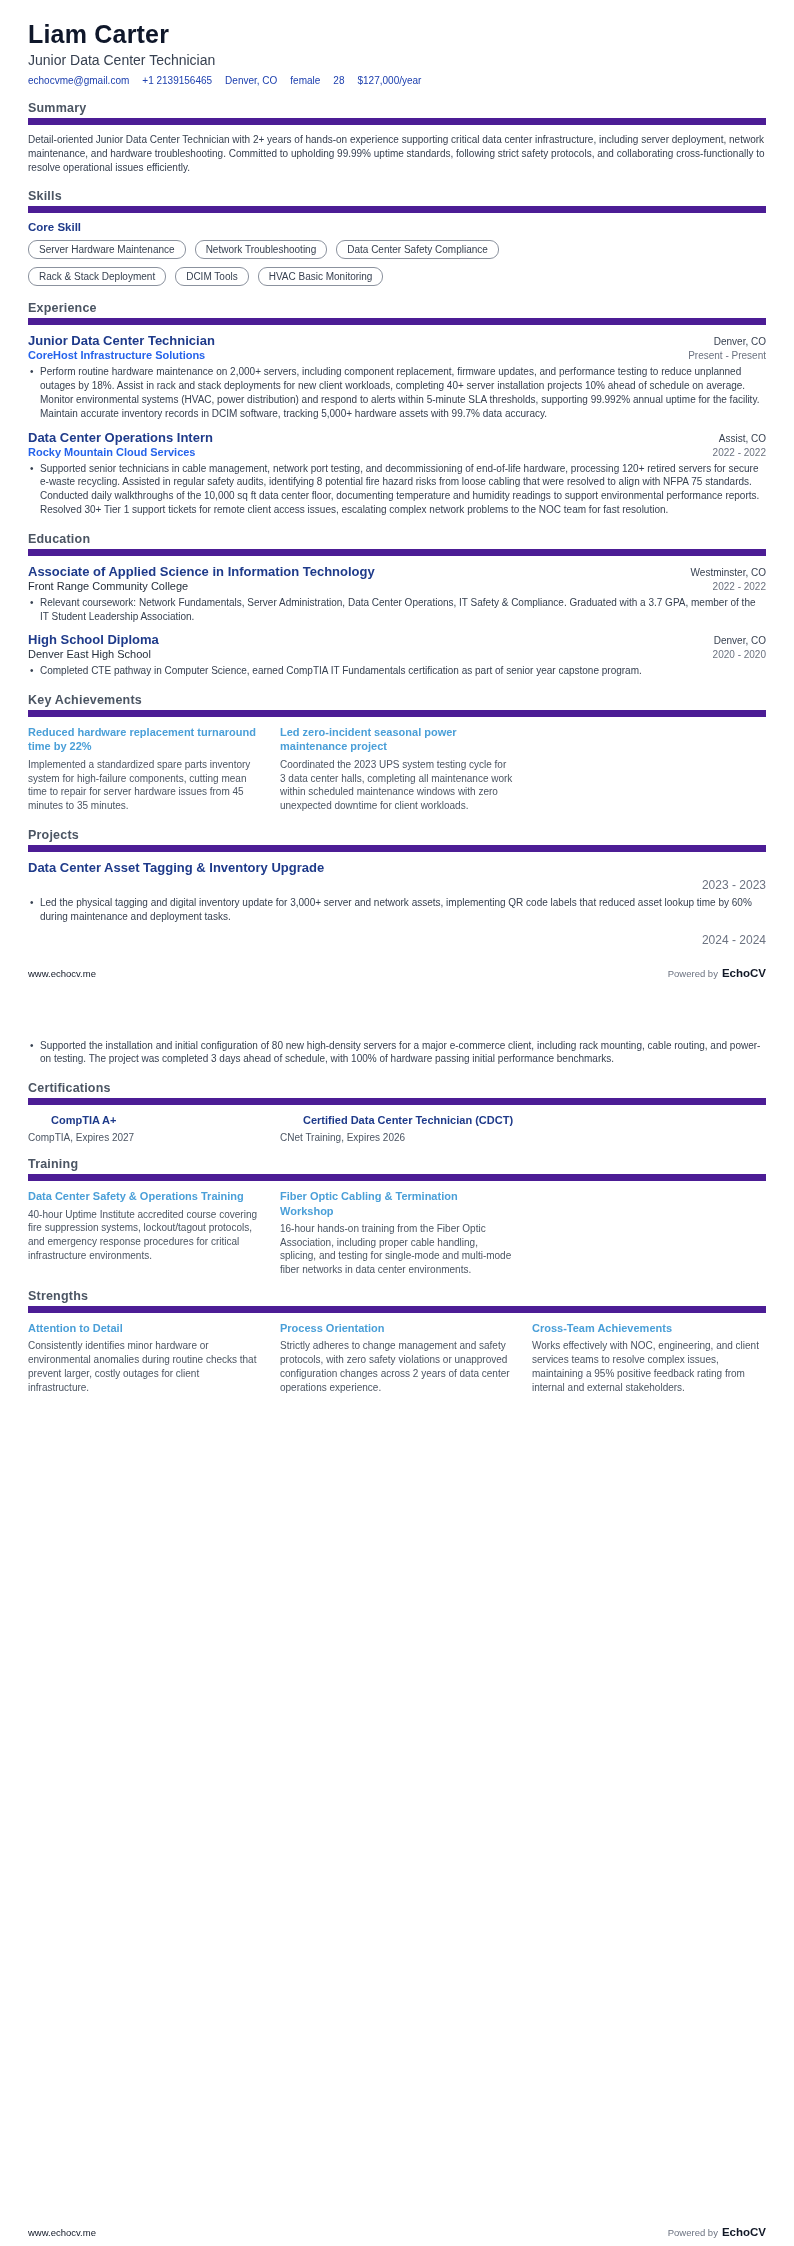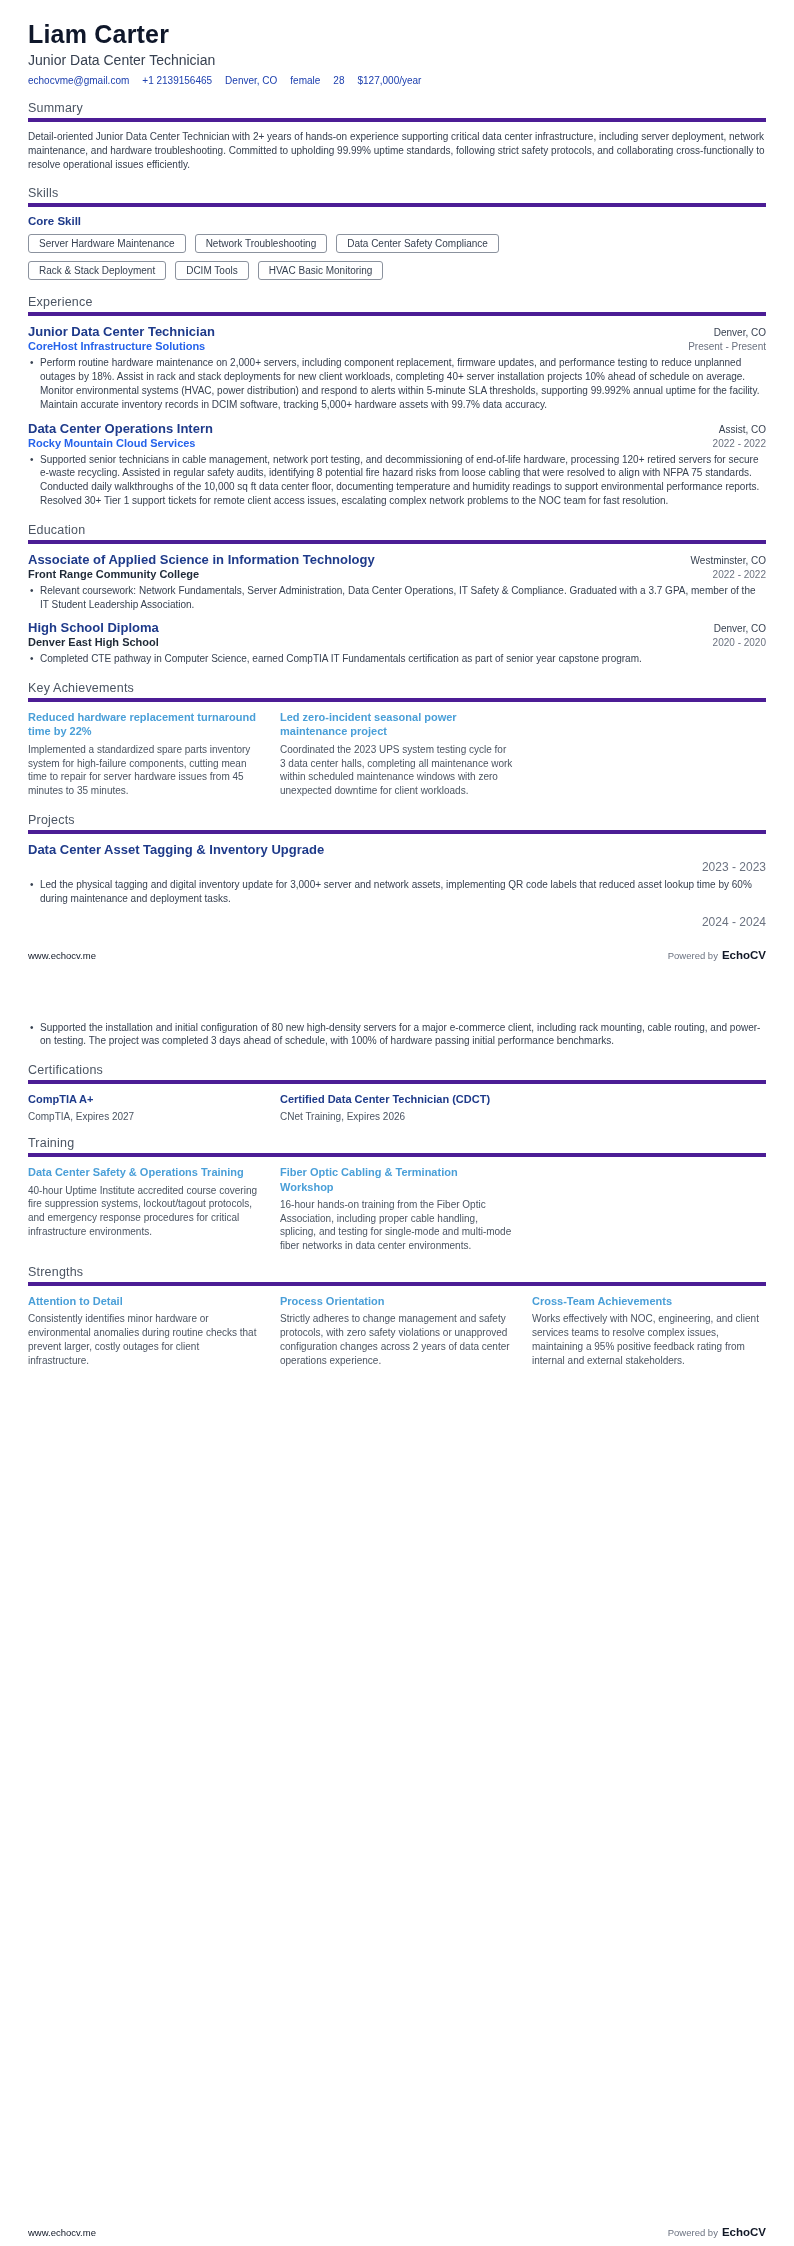--- a/index.html
+++ b/index.html
@@ -12,48 +12,48 @@
   }
   .page { padding-left:28px; padding-right:28px; }
   .page1 { padding-top:20px; }
   .page2 { flex:1; display:flex; flex-direction:column; padding-top:52px; padding-bottom:8px; }
 
   .name { font-size:25px; font-weight:800; color:#0f172a; letter-spacing:.2px; }
   .candidate-title { font-size:14px; color:#374151; margin-top:3px; }
   .contact { display:flex; gap:13px; font-size:10px; color:#1e40af; margin-top:7px; font-weight:500; flex-wrap:wrap; }
 
   .sec {
-    font-size:12.5px; font-weight:400; color:#4b5563;
-    border-bottom:4px solid #4c1d95; padding-bottom:3px;
+    font-size:12.5px; font-weight:700; color:#4b5563;
+    border-bottom:7px solid #4c1d95; padding-bottom:3px;
     margin:15px 0 8px; letter-spacing:.2px;
   }
   .page2 .sec:first-of-type { margin-top:12px; }
 
   p.body-text, .bullets li, .card-text { font-size:10px; line-height:1.38; color:#374151; }
 
   .skill-group { font-size:11.5px; font-weight:700; color:#1e3a8a; margin:2px 0 7px; }
   .tag-row { display:flex; gap:9px; margin-bottom:8px; }
-  .tag { border:1px solid #8b929e; border-radius:3px; padding:3px 10px; font-size:10px; color:#374151; white-space:nowrap; }
+  .tag { border:1px solid #8b929e; border-radius:9px; padding:3px 10px; font-size:10px; color:#374151; white-space:nowrap; }
 
   .entry { margin-bottom:9px; }
   .row { display:flex; justify-content:space-between; align-items:baseline; gap:10px; }
   .entry-title { font-size:13px; font-weight:700; color:#1e3a8a; }
   .company { font-size:11px; font-weight:700; color:#2563eb; margin-top:1px; }
-  .school { font-size:11px; font-weight:700; color:#1f2937; margin-top:1px; }
+  .school { font-size:11px; font-weight:400; color:#1f2937; margin-top:1px; }
   .loc { font-size:10px; color:#374151; white-space:nowrap; }
   .dates { font-size:10px; color:#6b7280; white-space:nowrap; }
   .dates-line { text-align:right; font-size:12px; color:#6b7280; margin-top:3px; }
 
   .bullets { list-style:none; margin-top:4px; }
   .bullets li { padding-left:12px; position:relative; margin-bottom:3px; }
   .bullets li::before { content:"\2022"; position:absolute; left:2px; top:0; color:#374151; }
 
   .grid { display:grid; grid-template-columns:repeat(3, 1fr); gap:14px 18px; }
   .card-title { font-size:11px; font-weight:700; color:#4a9fd8; margin-bottom:4px; line-height:1.3; }
-  .card-title.cert { color:#1e3a8a; }
+  .card-title.cert { color:#1e3a8a;margin-left:23px; }
   .card-text { color:#4b5563; }
 
   .footer { display:flex; justify-content:space-between; align-items:baseline; }
   .footer1 { margin-top:20px; padding-bottom:4px; }
   .footer2 { margin-top:auto; }
   .footer-left { font-size:9.5px; color:#111827; text-decoration:none; }
   .footer-right { display:flex; align-items:flex-end; gap:4px; }
   .powered { font-size:9.5px; color:#6b7280; }
   .brand { font-size:11.5px; font-weight:700; color:#111827; }
 </style>

